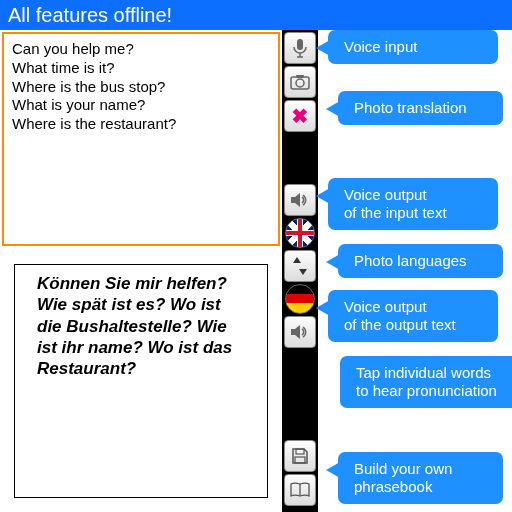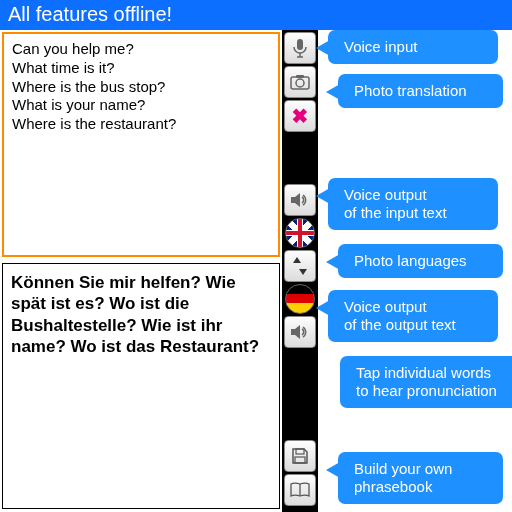--- a/index.html
+++ b/index.html
@@ -11,21 +11,21 @@
     position: relative;
     overflow: hidden;
   }
   .header {
     background: #0d6fff;
     color: #fff;
     font-size: 20px;
     padding: 4px 8px;
     height: 30px;
     display: flex;
-    align-items: flex-end;
+    align-items: center;
   }
   .app-area {
     display: flex;
     height: 482px;
     border-radius: 20px;
   }
   .panes {
     width: 282px;
     display: flex;
     flex-direction: column;
@@ -38,26 +38,27 @@
     margin: 2px 2px 4px 2px;
     padding: 6px 8px;
     font-size: 15px;
     line-height: 1.25;
     color: #000;
   }
   .output-pane {
     border: 1px solid #000;
     background: #fff;
     height: 246px;
-    margin: 2px;
-    padding: 8px 8px;
+    margin: 14px;
+    padding: 8px 22px;
     font-size: 17px;
     font-weight: bold;
     line-height: 1.25;
     color: #000;
+    font-style: italic;
   }
   .toolbar {
     width: 36px;
     background: #000;
     display: flex;
     flex-direction: column;
     align-items: center;
     padding-top: 2px;
     gap: 2px;
   }
@@ -207,21 +208,21 @@
     <div class="tool-btn">
       <svg width="20" height="16" viewBox="0 0 20 16">
         <path d="M10 2 C7 1 3 1 1 2 v12 c2 -1 6 -1 9 0 c3 -1 7 -1 9 0 v-12 c-2 -1 -6 -1 -9 0 z" fill="none" stroke="#555" stroke-width="1.3"></path>
         <line x1="10" y1="2" x2="10" y2="14" stroke="#555" stroke-width="1.3"></line>
       </svg>
     </div>
   </div>
 
   <div class="callouts">
     <div class="callout" style="top:0px; left:10px; width:170px;">Voice input</div>
-    <div class="callout" style="top:44px; left:20px; width:165px;">Photo translation</div>
+    <div class="callout" style="top:61px; left:20px; width:165px;">Photo translation</div>
     <div class="callout" style="top:148px; left:10px; width:170px; white-space:pre-line;">Voice output
 of the input text</div>
     <div class="callout" style="top:214px; left:20px; width:165px;">Photo languages</div>
     <div class="callout" style="top:260px; left:10px; width:170px; white-space:pre-line;">Voice output
 of the output text</div>
     <div class="callout noarrow" style="top:326px; left:22px; width:195px; white-space:pre-line;">Tap individual words
 to hear pronunciation</div>
     <div class="callout" style="top:422px; left:20px; width:165px; white-space:pre-line;">Build your own
 phrasebook</div>
   </div>

